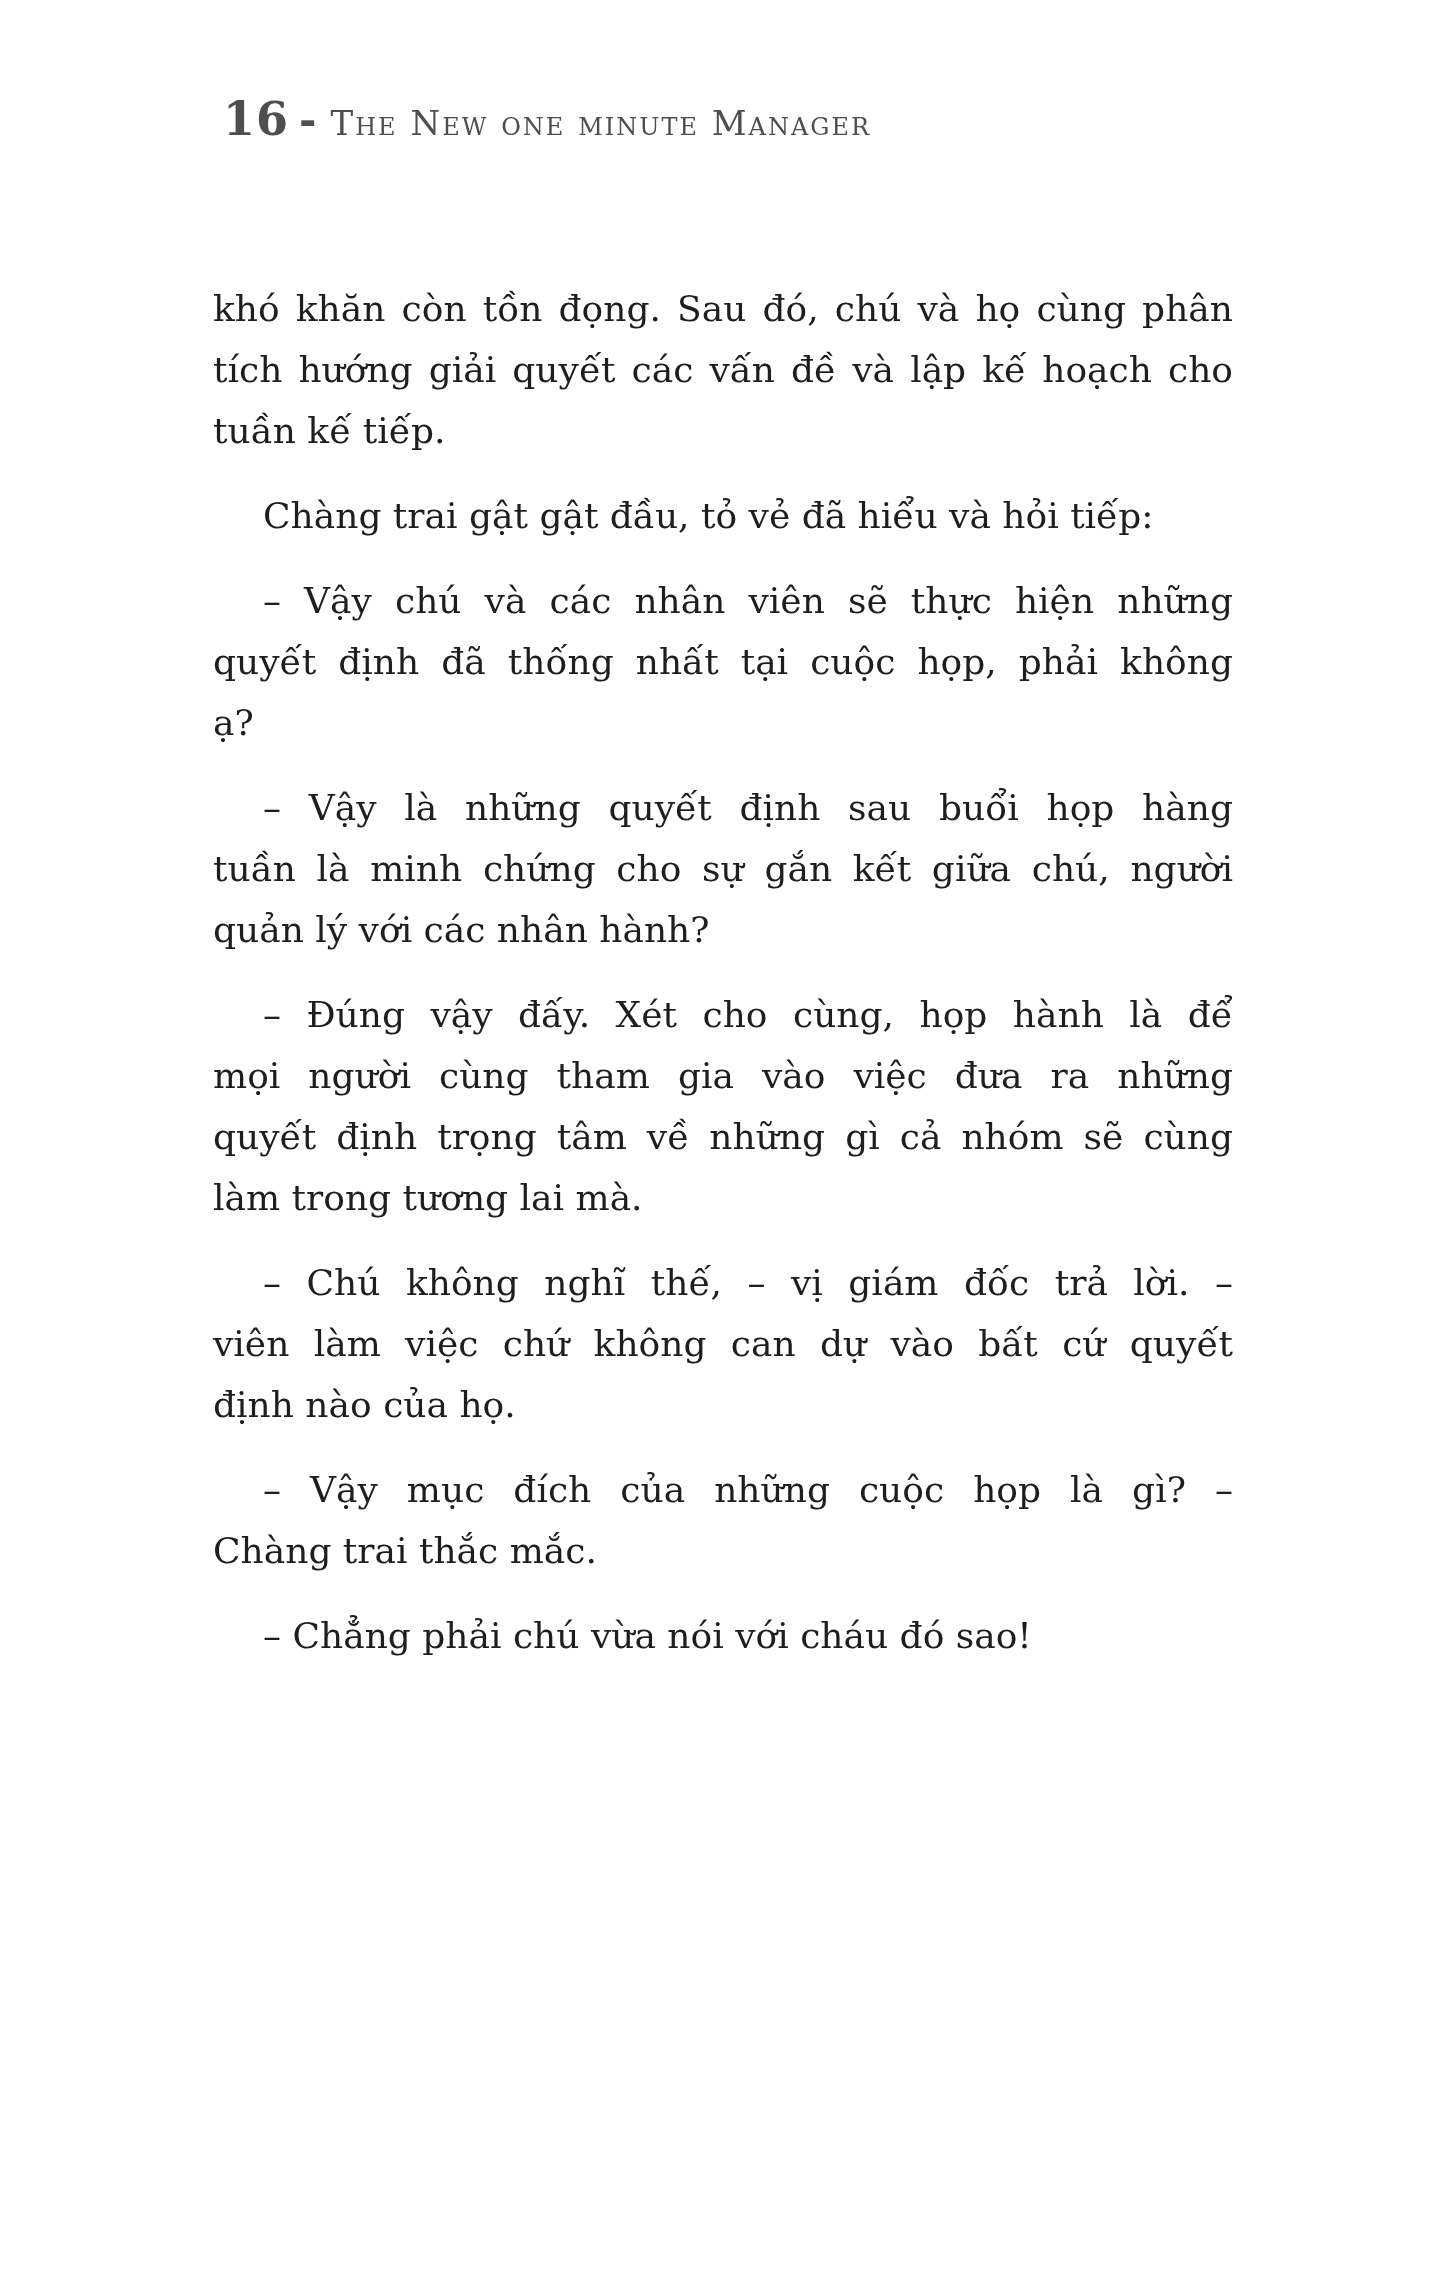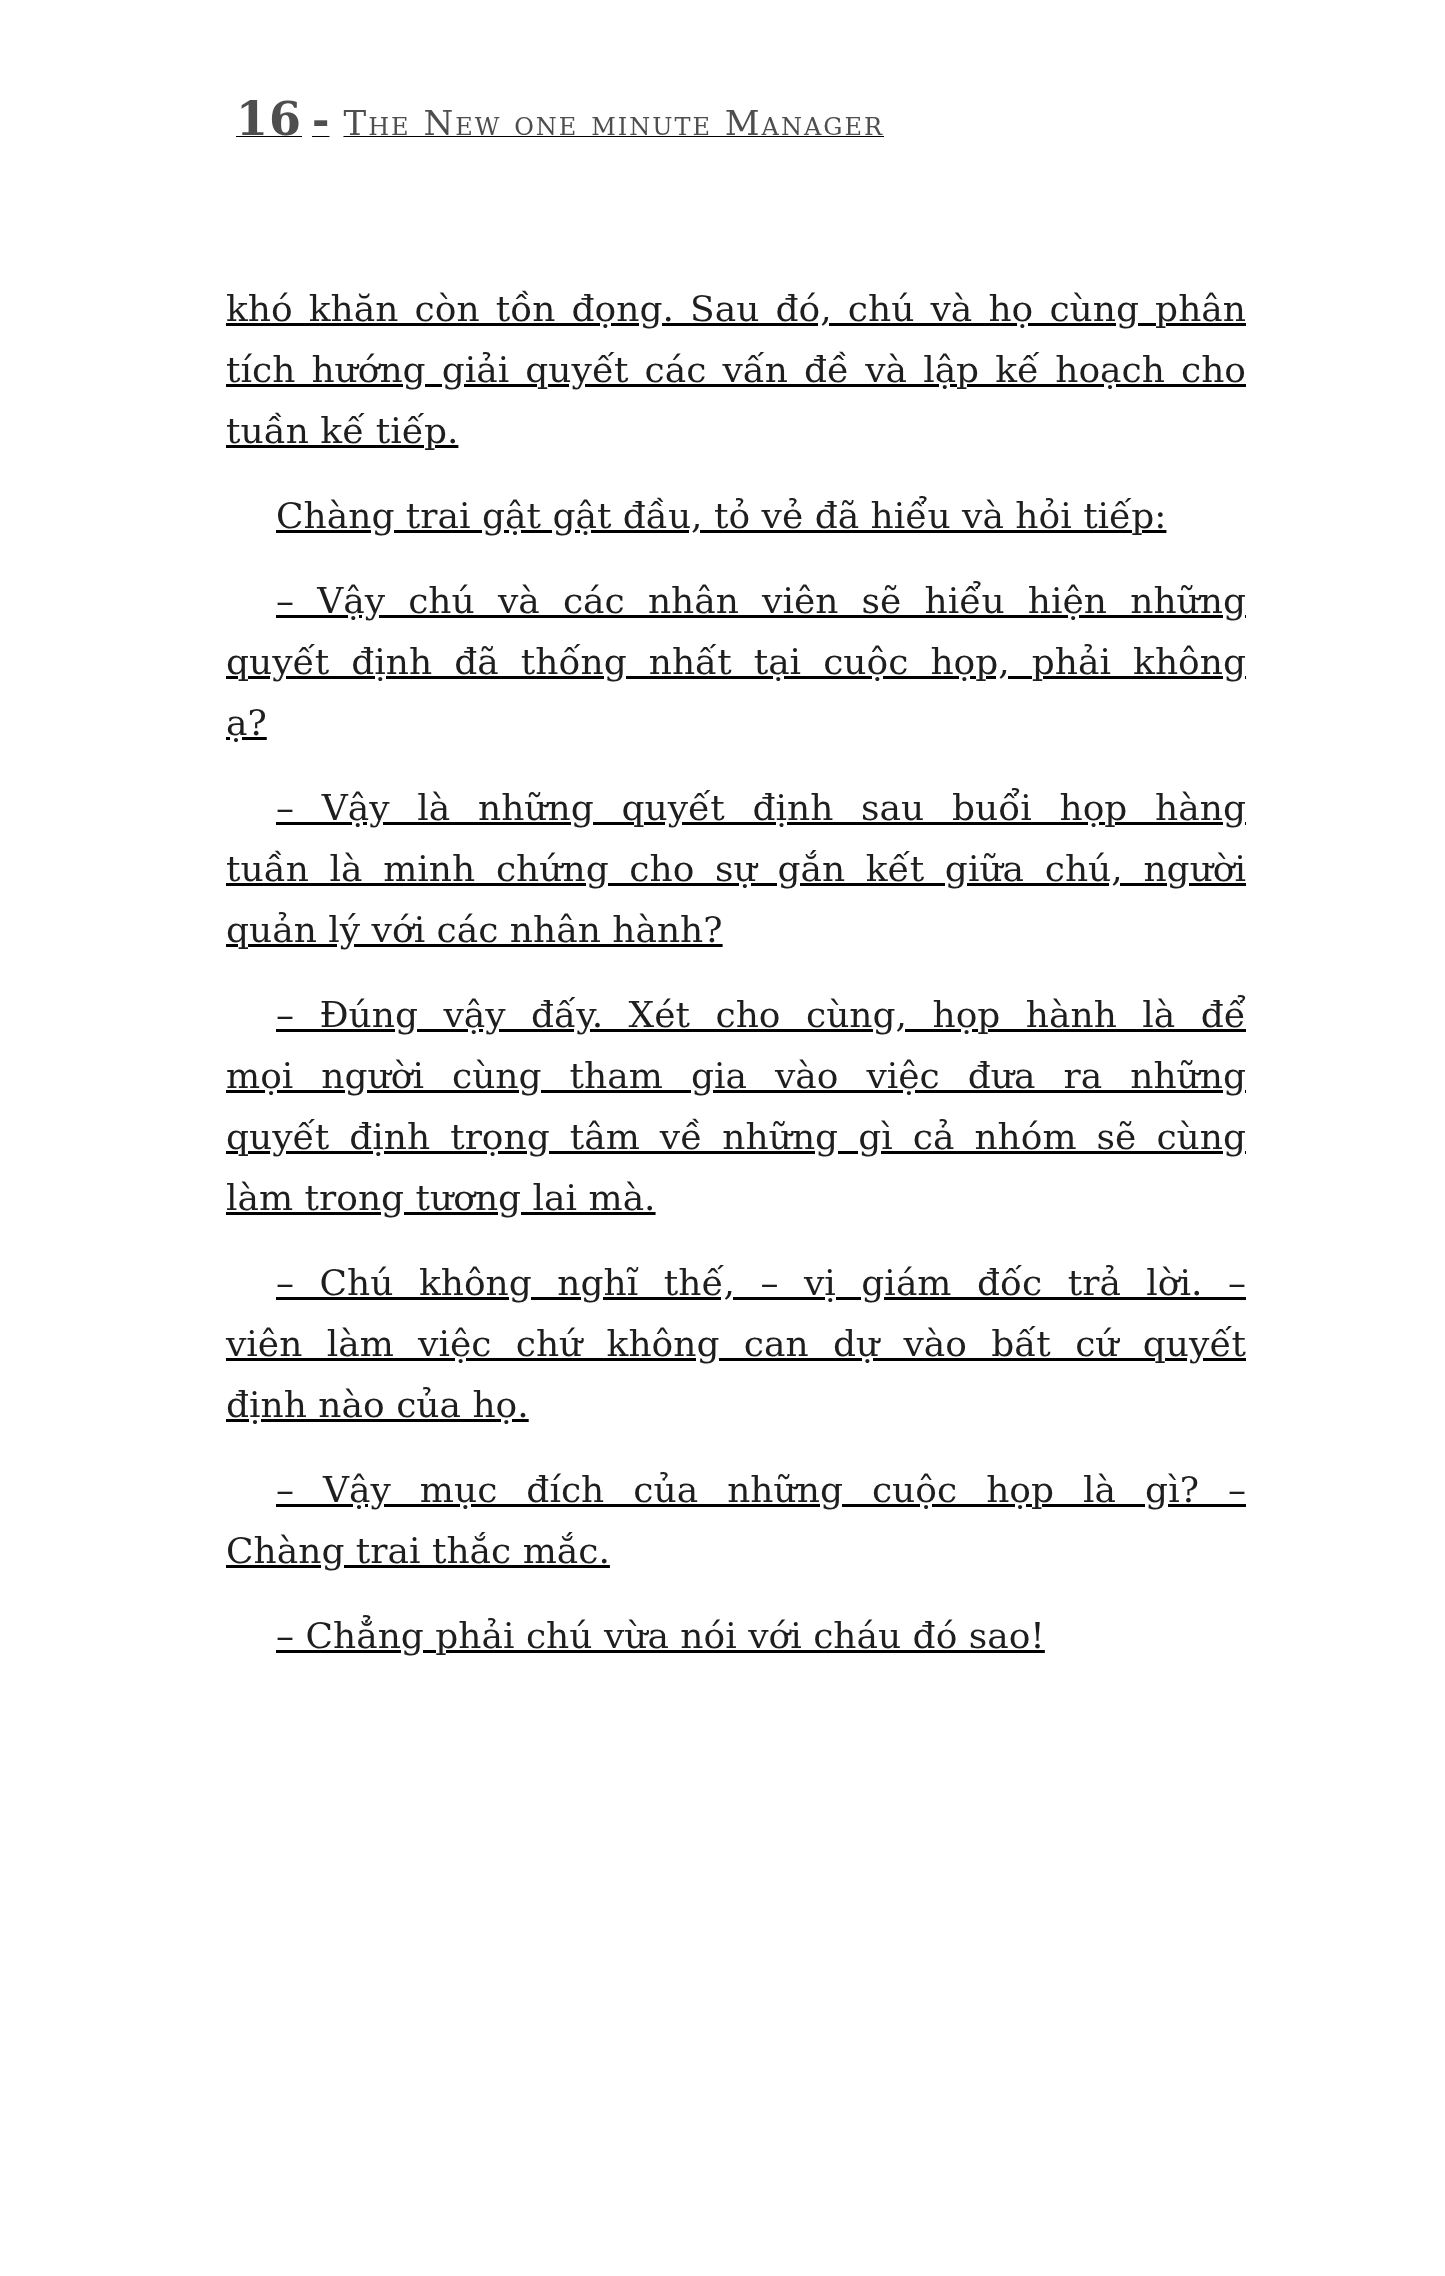--- a/index.html
+++ b/index.html
@@ -10,24 +10,23 @@
   .page {
     position: relative;
     width: 1445px;
     height: 2276px;
     background: #ffffff;
     overflow: hidden;
     font-family: "DejaVu Serif", "Liberation Serif", serif;
   }
   .content {
     position: absolute;
-    left: 210px;
+    left: 197px;
     top: 92px;
     width: 1036px;
-    text-decoration: underline;
   }
   
   .header {
     margin-left: 26px;
     margin-bottom: 132px;
     color: #4e4e4e;
     white-space: nowrap;
   }
   .header .pagenum {
     font-size: 46px;
@@ -82,21 +81,21 @@
 
     <div class="para">
           <div class="line">khó khăn còn tồn đọng. Sau đó, chú và họ cùng phân</div>
           <div class="line">tích hướng giải quyết các vấn đề và lập kế hoạch cho</div>
           <div class="line last">tuần kế tiếp.</div>
         </div>
         <div class="para indent">
           <div class="line last">Chàng trai gật gật đầu, tỏ vẻ đã hiểu và hỏi tiếp:</div>
         </div>
         <div class="para indent">
-          <div class="line">– Vậy chú và các nhân viên sẽ hiểu hiện những</div>
+          <div class="line">– Vậy chú và các nhân viên sẽ thực hiện những</div>
           <div class="line">quyết định đã thống nhất tại cuộc họp, phải không</div>
           <div class="line last">ạ?</div>
         </div>
         <div class="para indent">
           <div class="line">– Vậy là những quyết định sau buổi họp hàng</div>
           <div class="line">tuần là minh chứng cho sự gắn kết giữa chú, người</div>
           <div class="line last">quản lý với các nhân hành?</div>
         </div>
         <div class="para indent">
           <div class="line">– Đúng vậy đấy. Xét cho cùng, họp hành là để</div>

